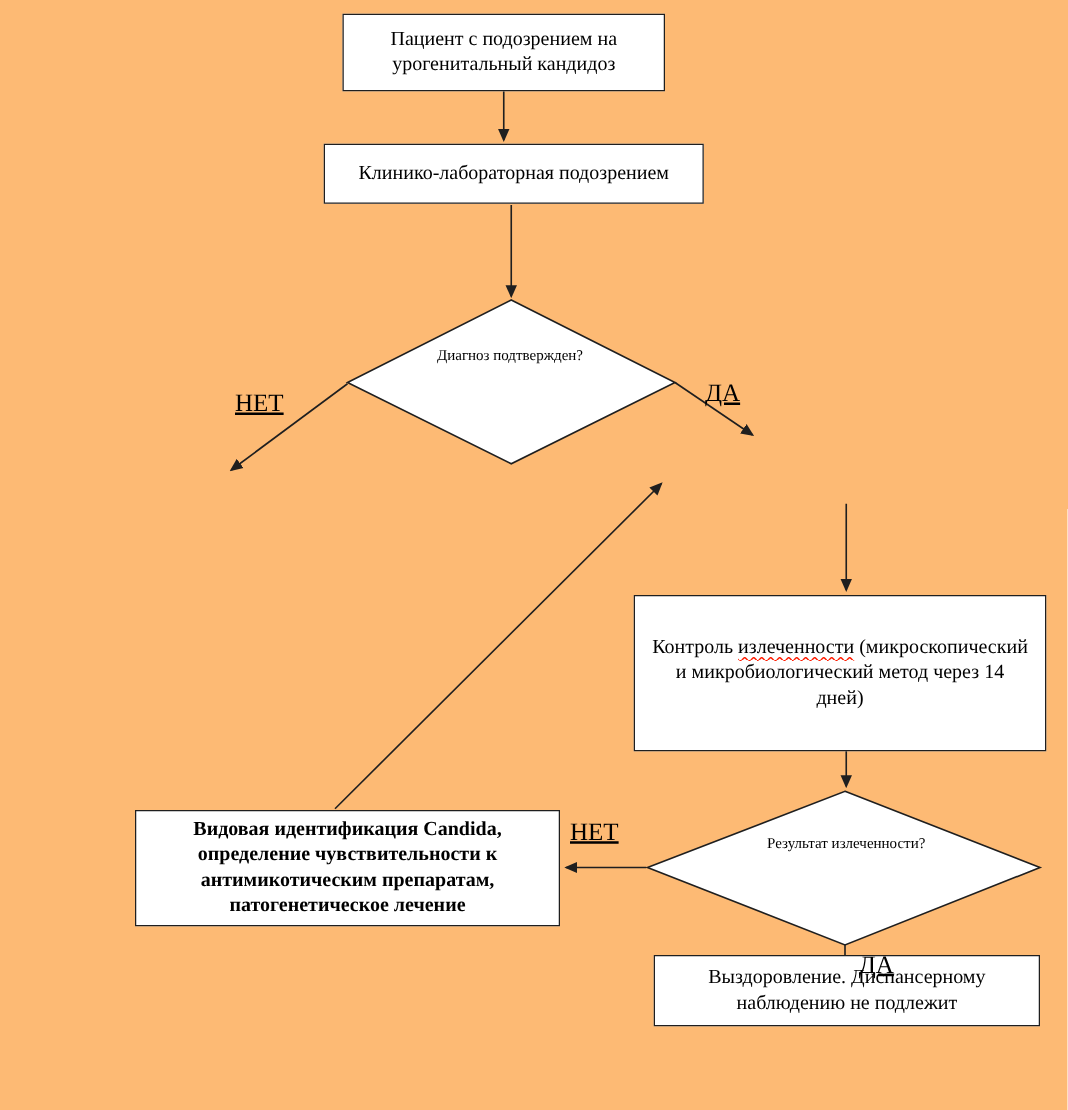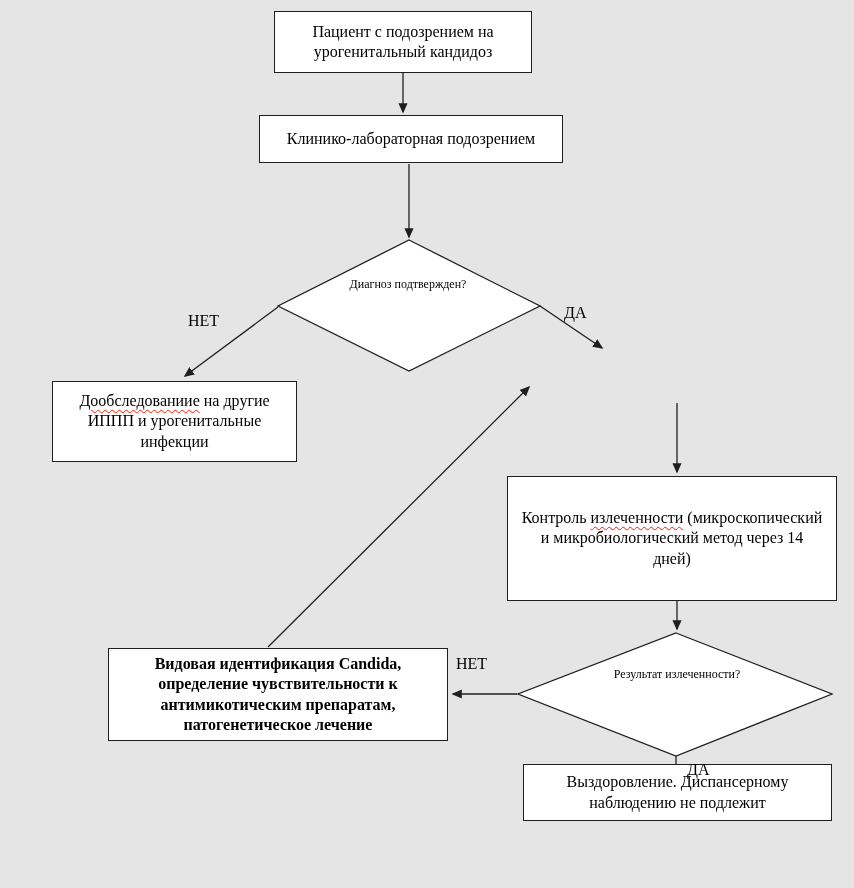--- a/index.html
+++ b/index.html
@@ -1,20 +1,20 @@
 <!DOCTYPE html>
 <html><head>
 <meta charset="utf-8">
 <style>
   html, body { margin: 0; padding: 0; background: #ffffff; }
   .canvas {
     position: relative;
     width: 854px;
     height: 888px;
-    background: #e5e5e5;
+    background: #fdba74;
     font-family: "Liberation Serif", "DejaVu Serif", serif;
     color: #000000;
     overflow: hidden;
   }
   .arrows-layer {
     position: absolute;
     left: 0; top: 0;
     width: 854px; height: 888px;
   }
   .box {
@@ -31,22 +31,23 @@
     padding: 2px 8px;
   }
   .dtext {
     position: absolute;
     text-align: center;
     font-size: 12px;
     line-height: 1.3;
   }
   .elabel {
     position: absolute;
-    font-size: 16px;
+    font-size: 20px;
     line-height: 1.1;
+    text-decoration: underline;
   }
   .spellcheck {
     text-decoration-line: underline;
     text-decoration-style: wavy;
     text-decoration-color: #ff1a00;
     text-decoration-thickness: 1px;
     text-underline-offset: 3px;
   }
   
   .n-patient     { left: 274px; top: 11px;  width: 258px; height: 62px; }
@@ -91,23 +92,20 @@
   </svg>
 
   <div class="box n-patient">
     <span>Пациент с подозрением на урогенитальный кандидоз</span>
   </div>
 
   <div class="box n-diagnostics">
     <span>Клинико-лабораторная подозрением</span>
   </div>
 
-  <div class="box n-further">
-    <div class="inner"><span class="spellcheck">Дообследованиие</span><span> на другие ИППП и урогенитальные инфекции</span></div>
-  </div>
 
 
   <div class="box n-control">
     <div class="inner"><span>Контроль </span><span class="spellcheck">излеченности</span><span> (микроскопический и микробиологический метод через 14 дней)</span></div>
   </div>
 
   <div class="box n-species">
     <span>Видовая идентификация Candida, определение чувствительности к антимикотическим препаратам, патогенетическое лечение</span>
   </div>
 

